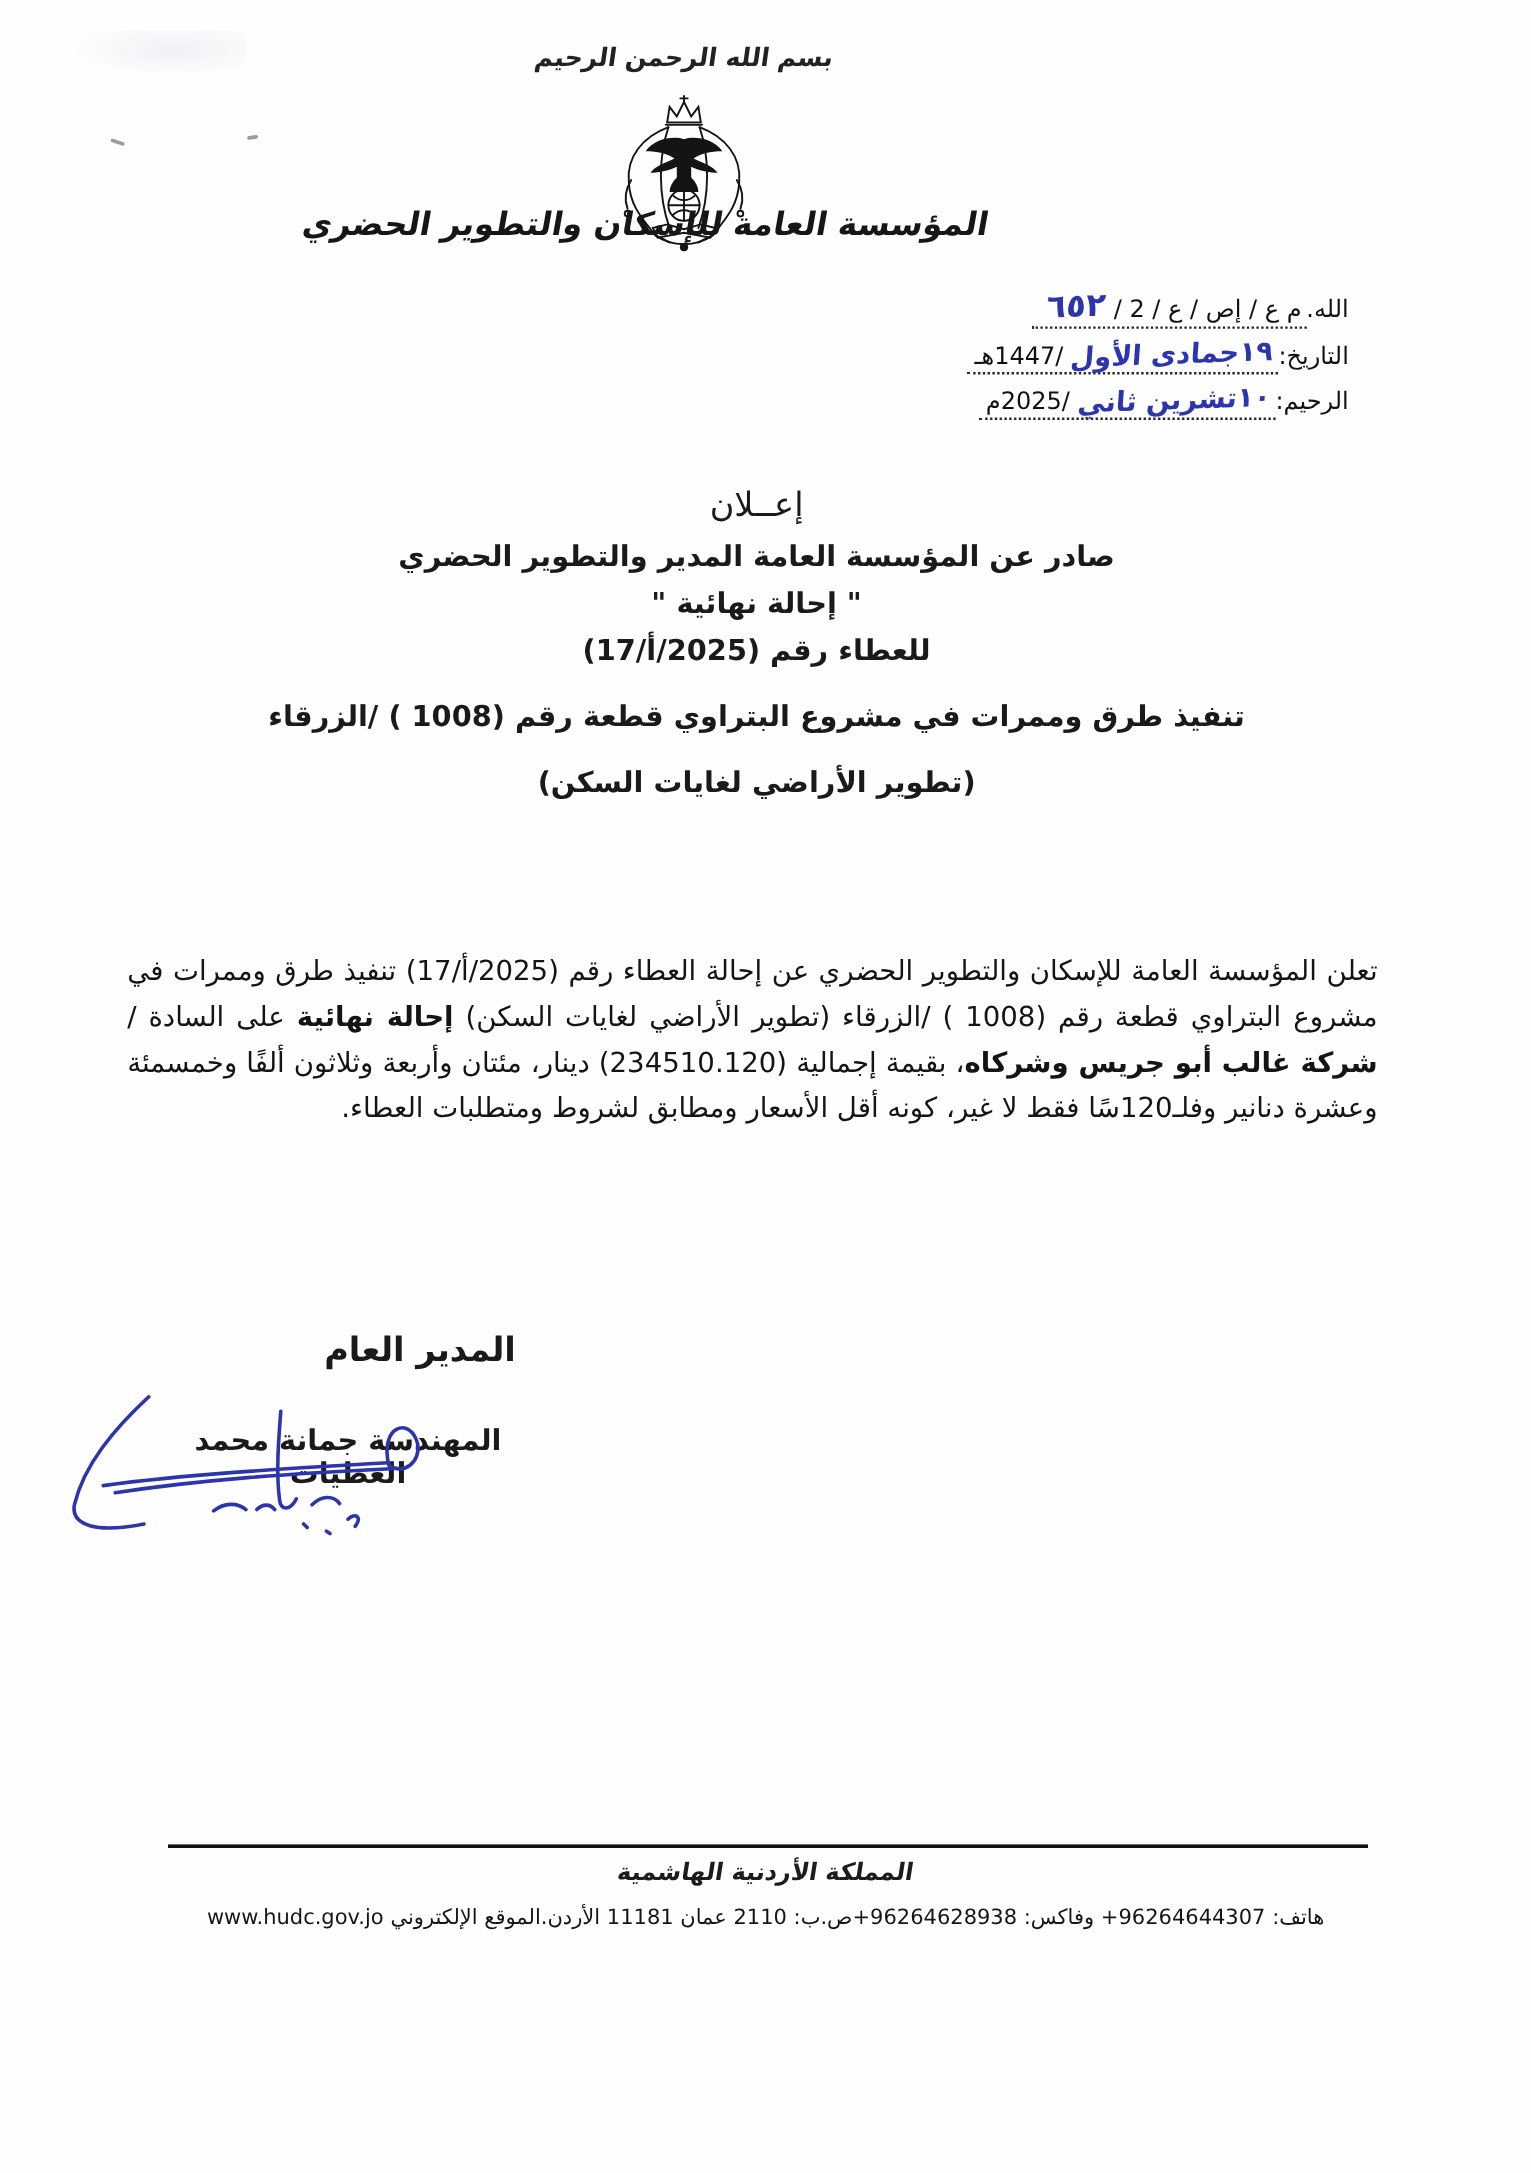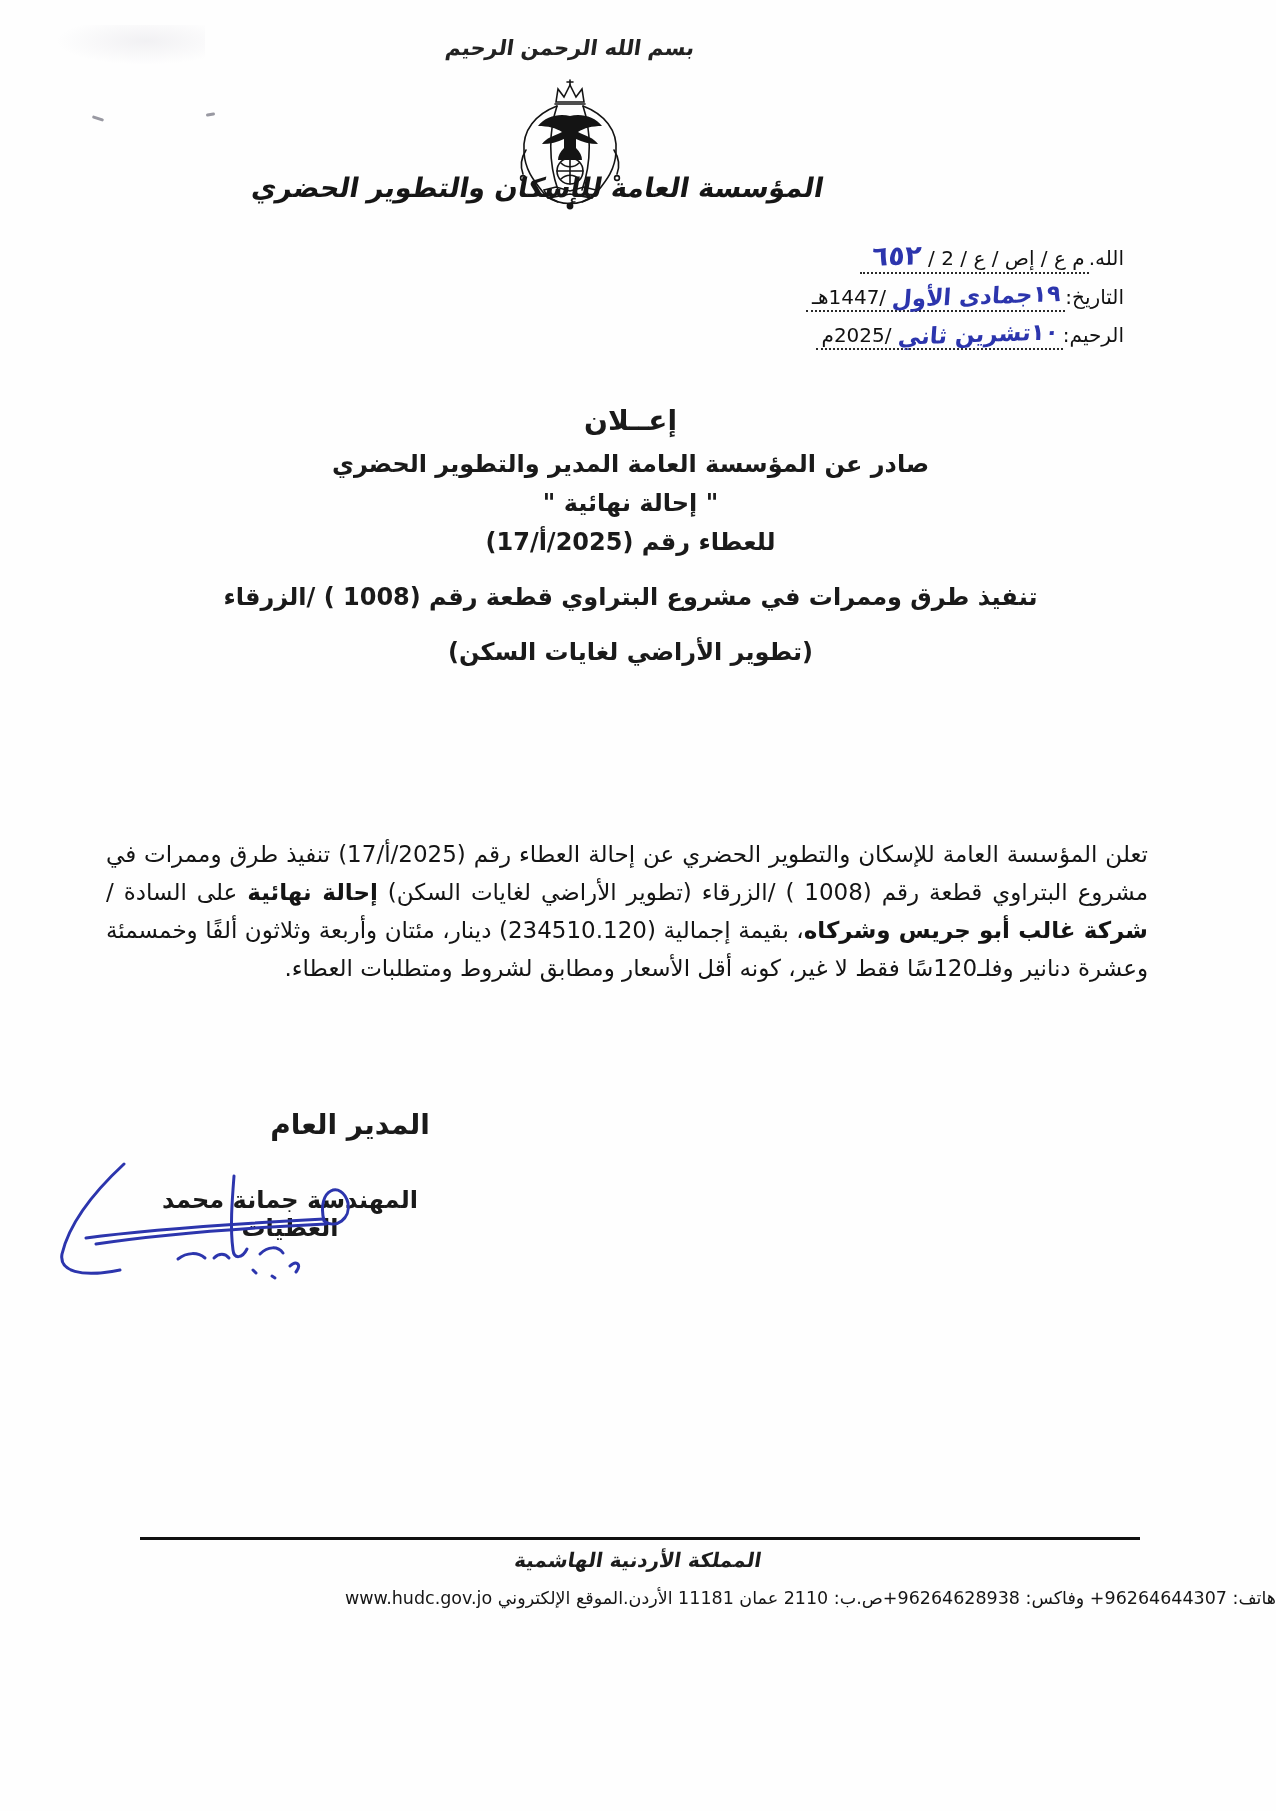--- a/index.html
+++ b/index.html
@@ -42,26 +42,26 @@
     color:#2c35ad;font-weight:bold;display:inline-block;
     transform:rotate(-2deg) skewX(-6deg);
   }
   .hand-num{font-size:27px;letter-spacing:4px;padding-left:6px;}
   .hand-date{font-size:23px;}
 
   .headings{
     position:absolute;left:105px;right:120px;top:404px;
     direction:rtl;text-align:center;
   }
-  .h-title{font-size:28px;font-weight:bold;margin-bottom:13px;}
+  .h-title{font-size:28px;font-weight:normal;margin-bottom:13px;}
   .h-line{font-size:24px;font-weight:bold;margin-bottom:11px;}
   .h-gap{margin-top:27px;}
 
   .body-par{
-    position:absolute;left:106px;right:128px;top:812px;
+    position:absolute;left:106px;right:128px;top:768px;
     direction:rtl;text-align:justify;text-align-last:right;
     font-size:23px;line-height:38px;color:#141414;
   }
   .b-bold{font-weight:bold;}
 
   .sig-title{
     position:absolute;left:250px;top:1108px;width:200px;text-align:center;
     font-size:28px;font-weight:bold;direction:rtl;
   }
   .sig-name{
@@ -69,21 +69,21 @@
     font-size:24px;font-weight:bold;direction:rtl;
   }
   .sig-scrawl{position:absolute;left:28px;top:1158px;width:330px;height:150px;}
 
   .footer-rule{position:absolute;left:140px;right:136px;top:1537px;height:3px;background:#101010;}
   .footer-kingdom{
     position:absolute;left:0;top:1548px;width:1276px;text-align:center;
     font-size:20px;font-weight:bold;direction:rtl;transform:skewX(-9deg);color:#1c1c1c;
   }
   .footer-contact{
-    position:absolute;left:0;top:1588px;width:1276px;text-align:right;
+    position:absolute;left:0;top:1588px;width:1276px;text-align:center;
     font-size:17.5px;direction:rtl;color:#151515;
   }
 </style>
 </head>
 <body>
 
 <div class="page">
 
   <div class="smudge"></div>
   <div class="dash dash1"></div>

